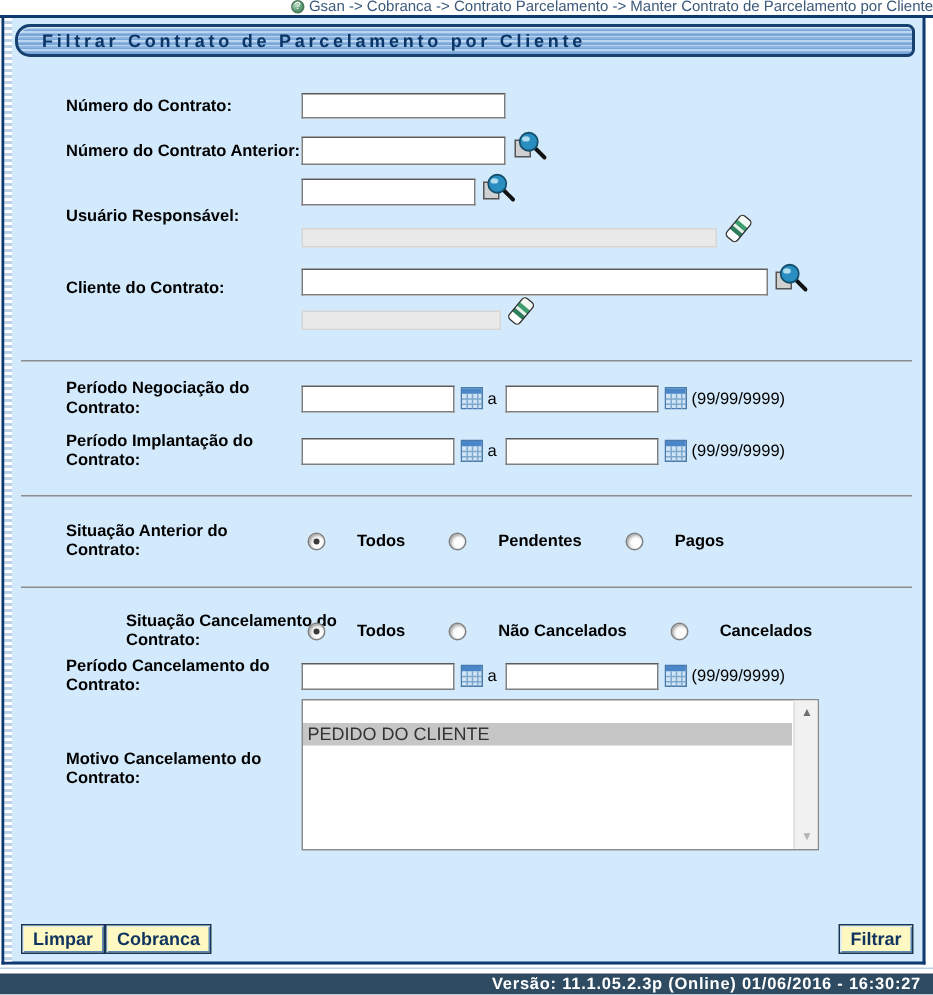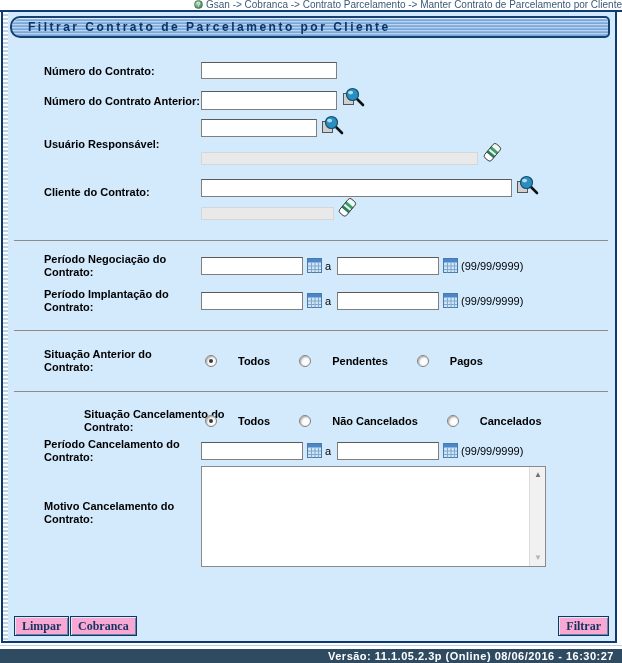--- a/index.html
+++ b/index.html
@@ -53,22 +53,22 @@
              border:1px solid #8a8a8a; }
   .listbox .opt { height:15px; line-height:15px; font-size:12px; color:#333; padding-left:3px;
              margin-right:17px; white-space:nowrap; overflow:hidden; }
   .listbox .opt.selected { background:#c6c6c6; }
   .lb-scroll { position:absolute; top:0; right:0; bottom:0; width:16px; background:#f1f1f1;
              border-left:1px solid #dcdcdc; }
   .lb-arr { position:absolute; left:0; width:16px; text-align:center; font-size:8px; line-height:14px; cursor:pointer; }
   .lb-arr.up { top:1px; color:#707070; }
   .lb-arr.down { bottom:1px; color:#b5b5b5; }
 
-  .btn { position:absolute; top:604px; height:20px; background:#f9a8d4; color:#10335f;
-         font-weight:bold; font-size:12px; font-family:Liberation Serif, serif;
+  .btn { position:absolute; top:604px; height:20px; background:#fef9c3; color:#10335f;
+         font-weight:bold; font-size:12px; font-family:Liberation Sans, sans-serif;
          border:1px solid #16365c; box-shadow:inset 1px 1px 0 #d7e9fa, inset -1px -1px 0 #5d87b5;
          padding:0 7px; cursor:pointer; }
 
   .footer-line { position:absolute; left:0; bottom:17px; width:622px; height:1px; background:#b9cfe3; }
   .footer { position:absolute; left:0; bottom:0; width:622px; height:14px; background:#2e4b61;
             color:#fff; font-weight:bold; font-size:11px; letter-spacing:.5px; text-align:right;
             line-height:14px; padding-right:8px; }
 
   svg { display:block; }
 </style>
@@ -231,27 +231,28 @@
         <rect x="0.5" y="0.5" width="14" height="14" fill="#cfe4f6" stroke="#4a7aaa"></rect>
         <rect x="1" y="1" width="13" height="3.5" fill="#4a86c8"></rect>
         <path d="M4.5 4.5v10 M8 4.5v10 M11.5 4.5v10 M1 8h13 M1 11.5h13" stroke="#7fa8cc" stroke-width="1" fill="none"></path>
       </svg>
     </span>
     <span class="date-hint" style="left:458px; top:433px;">(99/99/9999)</span>
 
     <div class="flabel" style="left:11px; top:488px; width:175px;">Motivo Cancelamento do Contrato:</div>
     <div class="listbox">
       <div class="opt"></div>
+      <div class="opt selected">PEDIDO DO CLIENTE</div>
       <div class="lb-scroll">
         <span class="lb-arr up">▲</span>
         <span class="lb-arr down">▼</span>
       </div>
     </div>
 
     <button class="btn" style="left:11px;">Limpar</button>
     <button class="btn" style="left:67px;">Cobranca</button>
     <button class="btn" style="right:6px;">Filtrar</button>
   </div>
 
   <div class="footer-line"></div>
-  <div class="footer">Versão: 11.1.05.2.3p (Online) 08/06/2016 - 16:30:27</div>
+  <div class="footer">Versão: 11.1.05.2.3p (Online) 01/06/2016 - 16:30:27</div>
 
 </div>
 
 </body></html>

